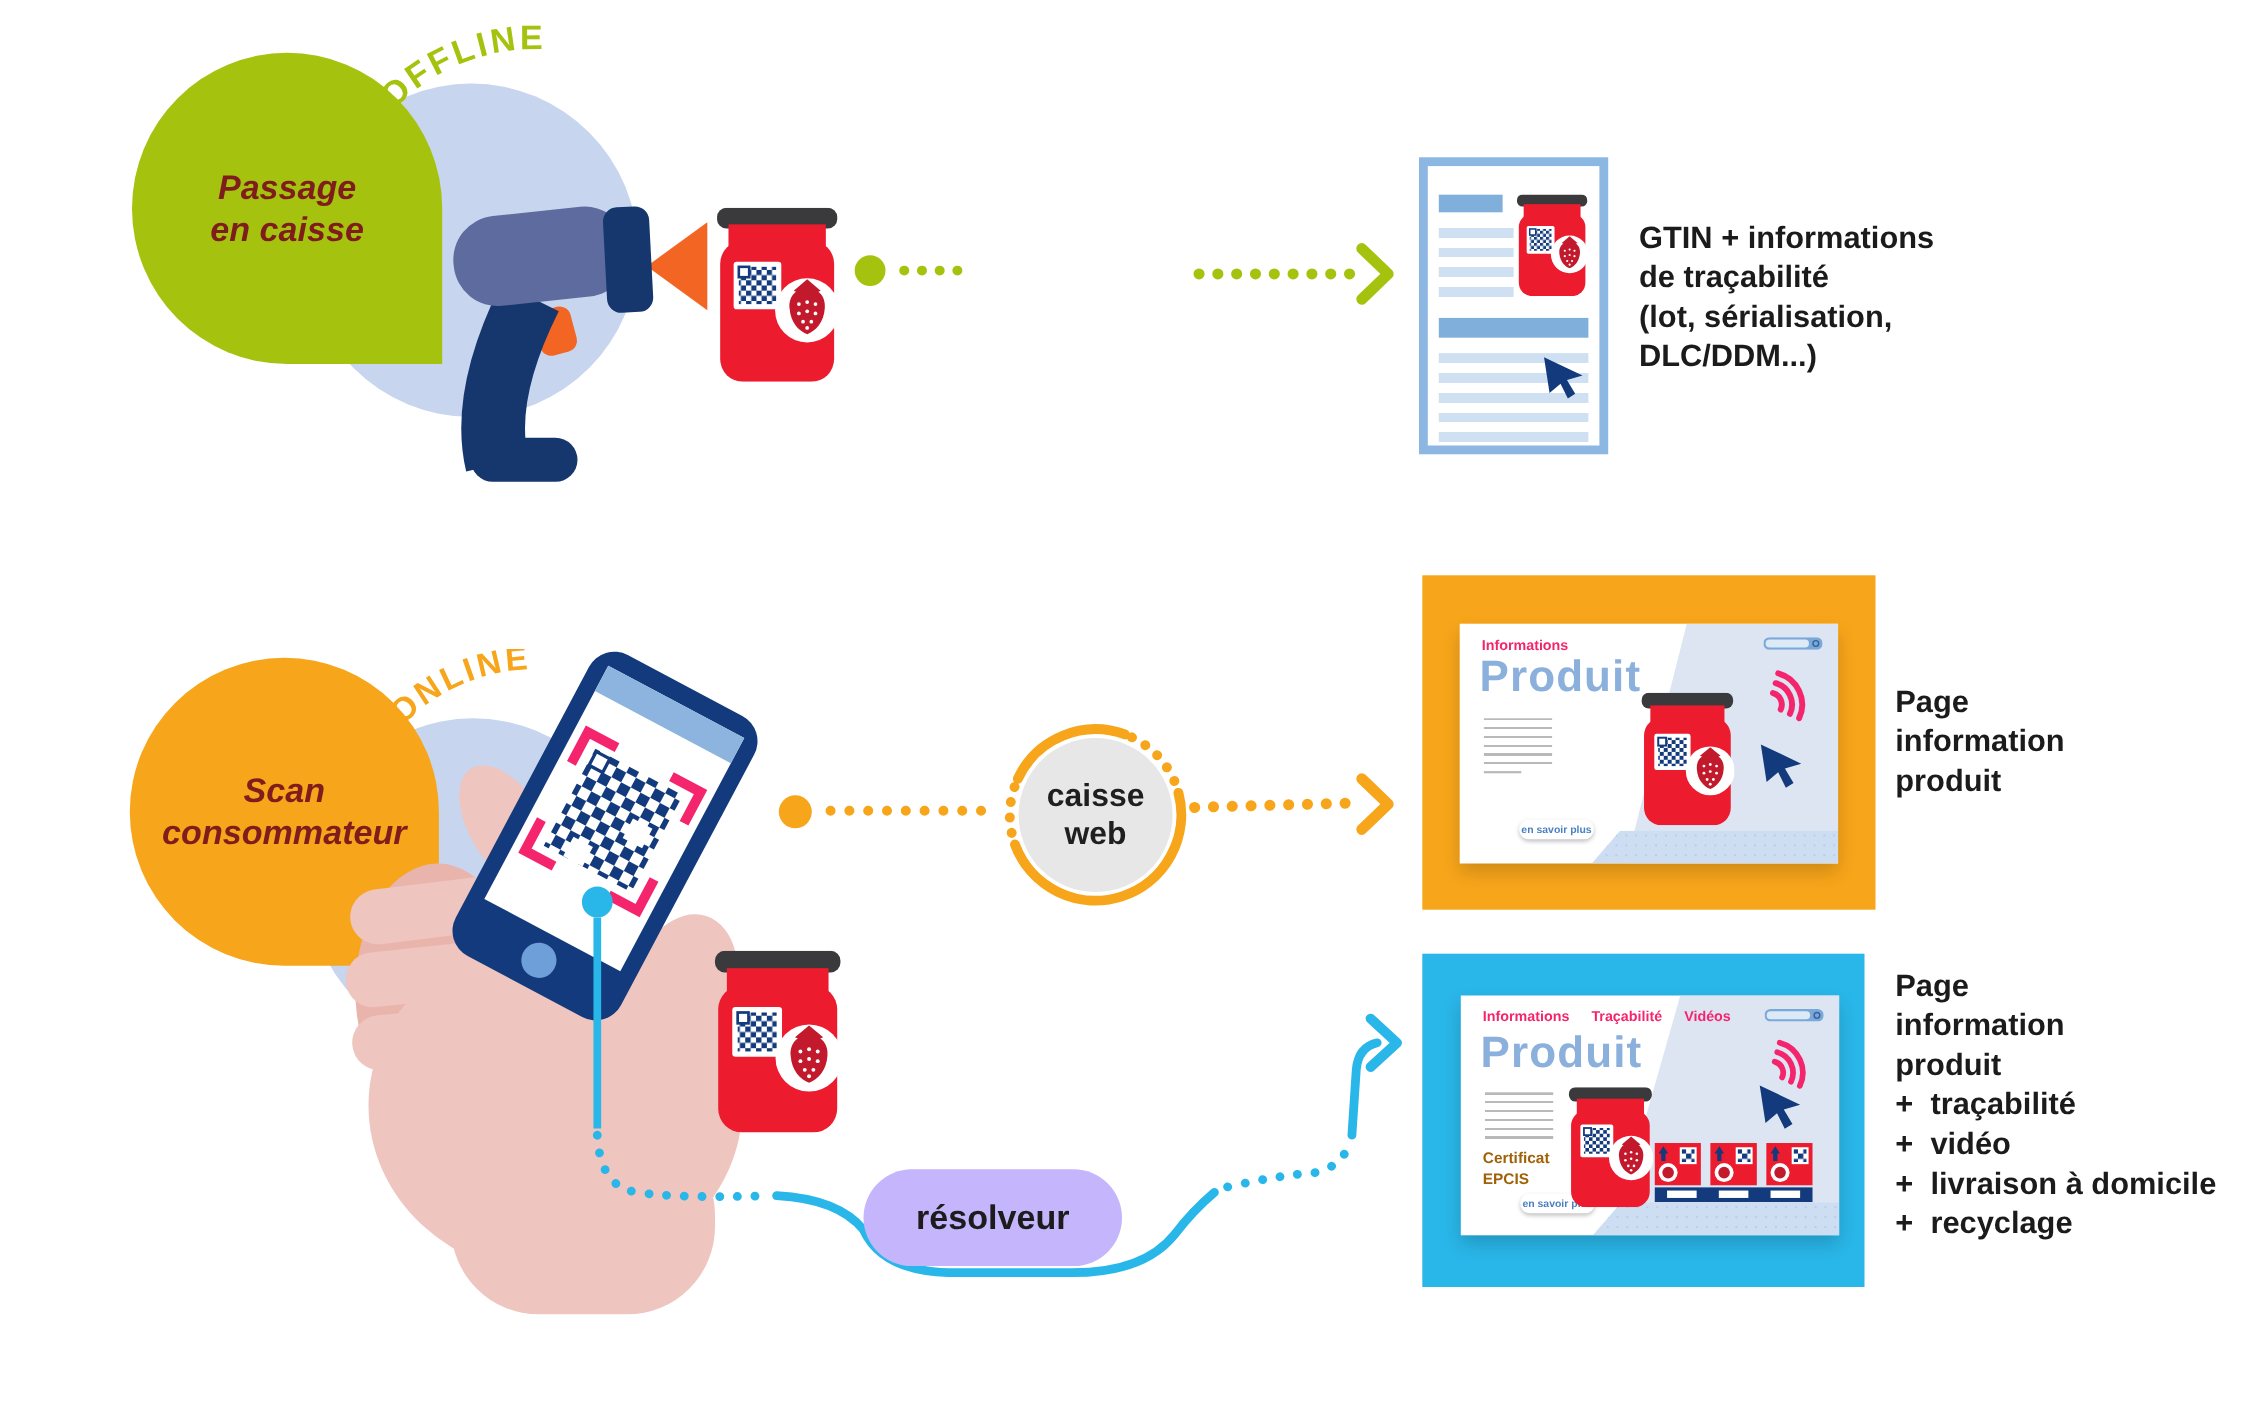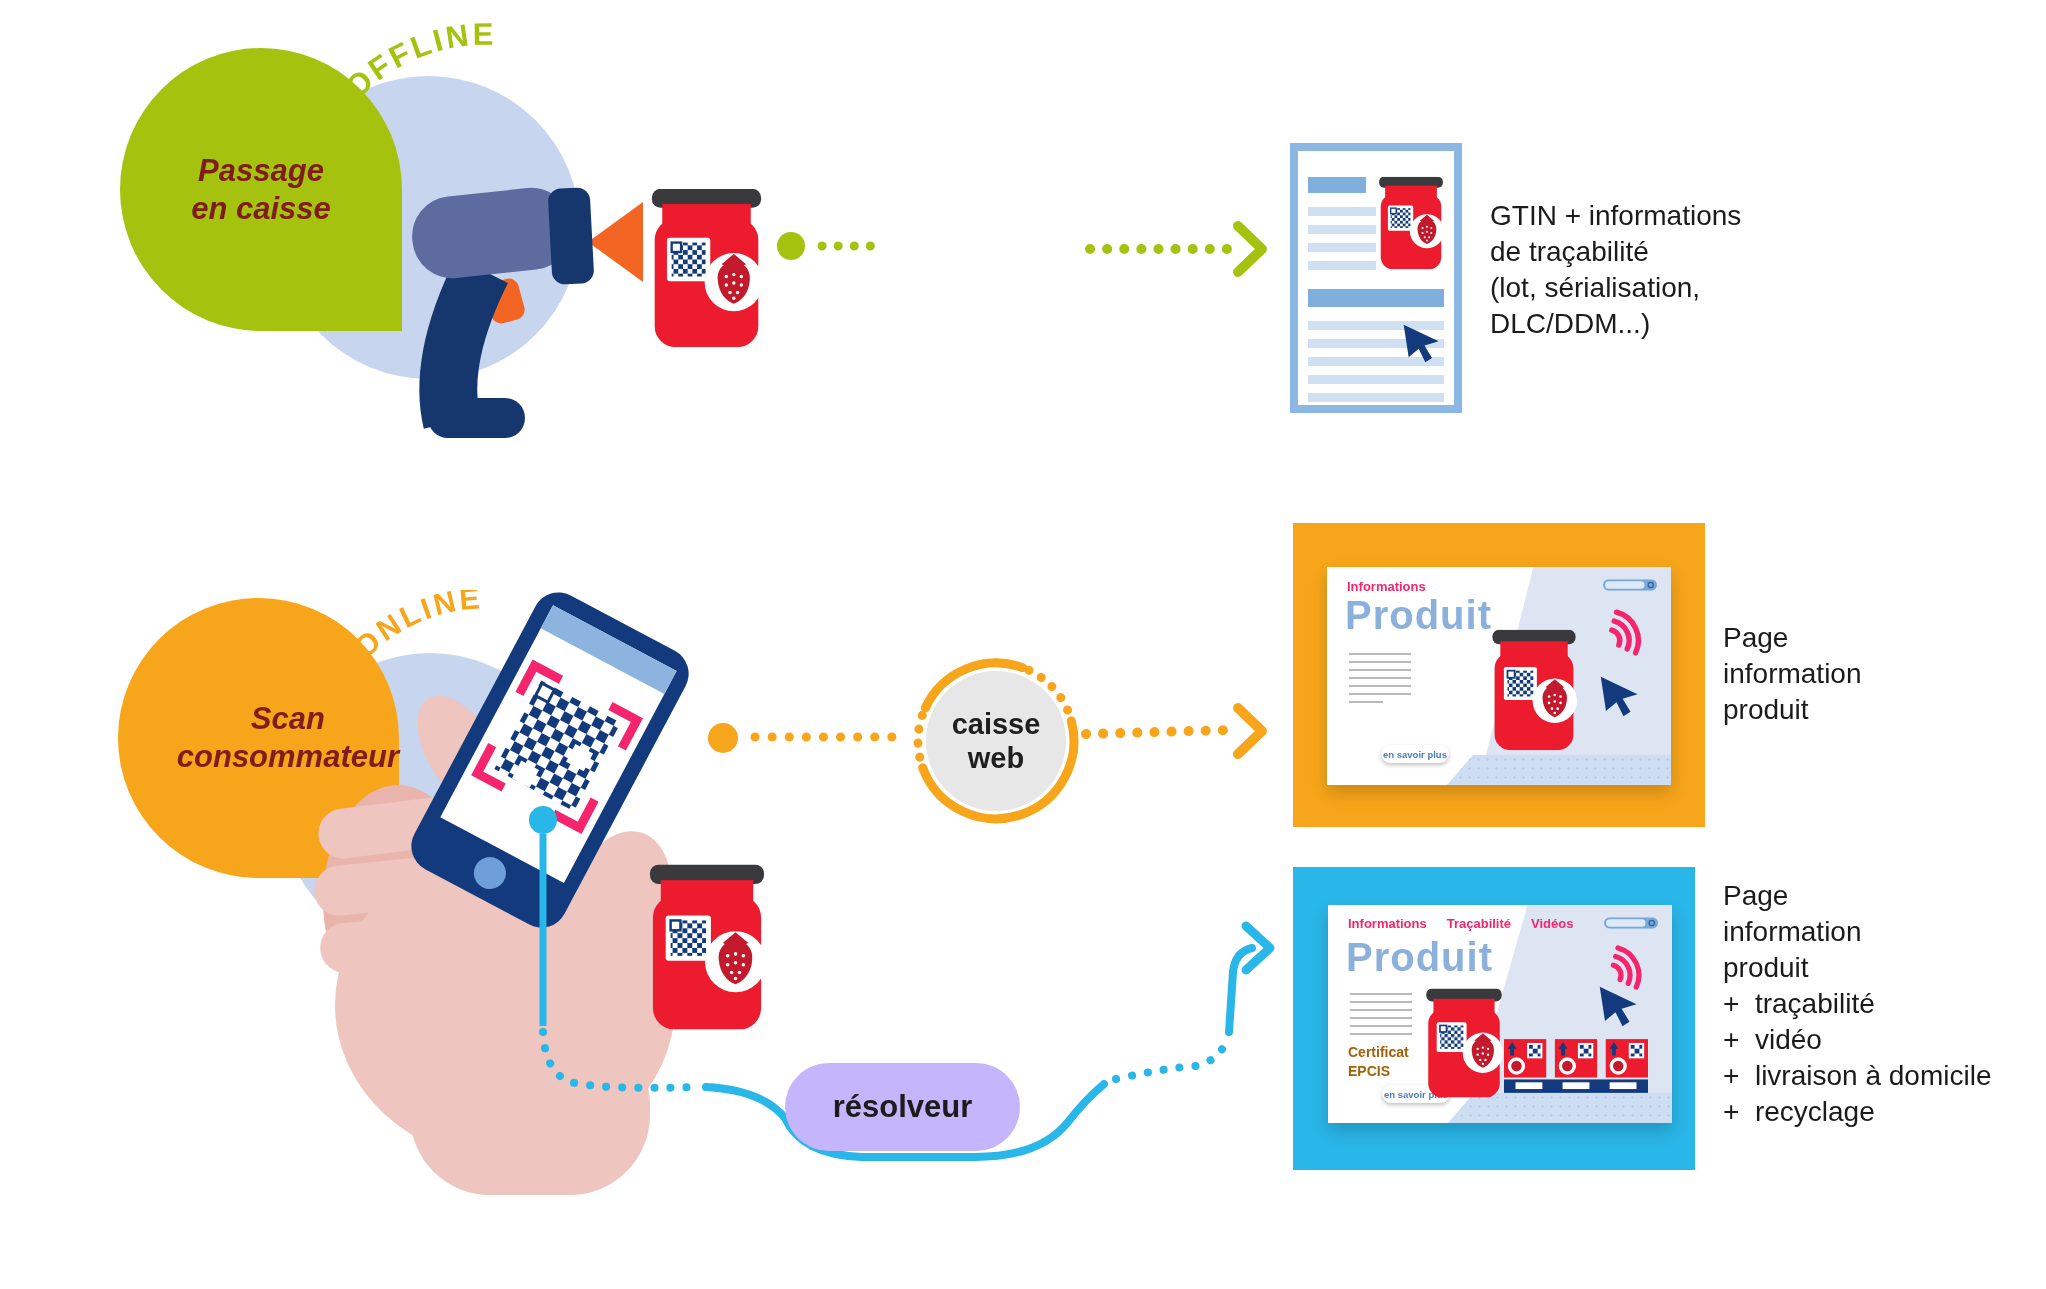--- a/index.html
+++ b/index.html
@@ -19,21 +19,21 @@
 
   
   .node-widget{position:absolute;}
   .node-label{position:absolute;inset:0;display:flex;align-items:center;justify-content:center;
               text-align:center;font-weight:bold;font-size:29px;line-height:34px;color:#1f1f1f;
               white-space:pre-line;}
   .pill-node{position:absolute;display:flex;align-items:center;justify-content:center;
              background:#c4b5fd;border-radius:46px;font-weight:bold;font-size:31px;color:#1c1c1c;z-index:6;}
 
   
-  .result-text{position:absolute;font-weight:normal;font-size:28px;line-height:36px;color:#1b1b1b;
+  .result-text{position:absolute;font-weight:bold;font-size:28px;line-height:36px;color:#1b1b1b;
                white-space:pre-wrap;}
 
   
   .doc{position:absolute;border:8px solid #8cb7e3;background:#fff;}
   .doc .bar{position:absolute;background:#7fafda;}
   .doc .lines{position:absolute;background:repeating-linear-gradient(to bottom,#cfe0f2 0 9px,transparent 9px 18px);}
 
   
   .pageframe{position:absolute;}
   .pageframe.orange{background:#f7a51a;}
@@ -198,21 +198,21 @@
 
   <div class="halo" style="left:280px;top:653px;width:300px;height:300px;"></div>
 
   <svg class="abs" style="left:340px;top:590px;" width="220" height="100" viewBox="0 0 220 100">
     <path id="onarc" d="M 26,70 A 165 165 0 0 1 180,22" fill="none"></path>
     <text font-family="Liberation Sans,sans-serif" font-size="30" font-weight="bold" fill="#f7a51a" letter-spacing="3">
       <textPath href="#onarc">ONLINE</textPath>
     </text>
   </svg>
 
-  <div class="bubble orange" style="left:118px;top:598px;width:281px;height:280px;justify-content:flex-end;">
+  <div class="bubble orange" style="left:118px;top:598px;width:281px;height:280px;">
     <span>Scan
 consommateur</span>
   </div>
 
   <svg class="abs" style="left:280px;top:555px;" width="440" height="640" viewBox="0 0 440 640">
     <ellipse cx="118" cy="345" rx="75" ry="115" fill="#e9b4ac"></ellipse>
     <ellipse cx="225" cy="450" rx="170" ry="155" fill="#eec5bf"></ellipse>
     <rect x="130" y="470" width="240" height="170" rx="80" fill="#eec5bf"></rect>
     <ellipse cx="338" cy="352" rx="50" ry="78" fill="#eec5bf" transform="rotate(18 338 352)"></ellipse>
     <ellipse cx="182" cy="198" rx="34" ry="64" fill="#eec5bf" transform="rotate(-32 182 198)"></ellipse>

